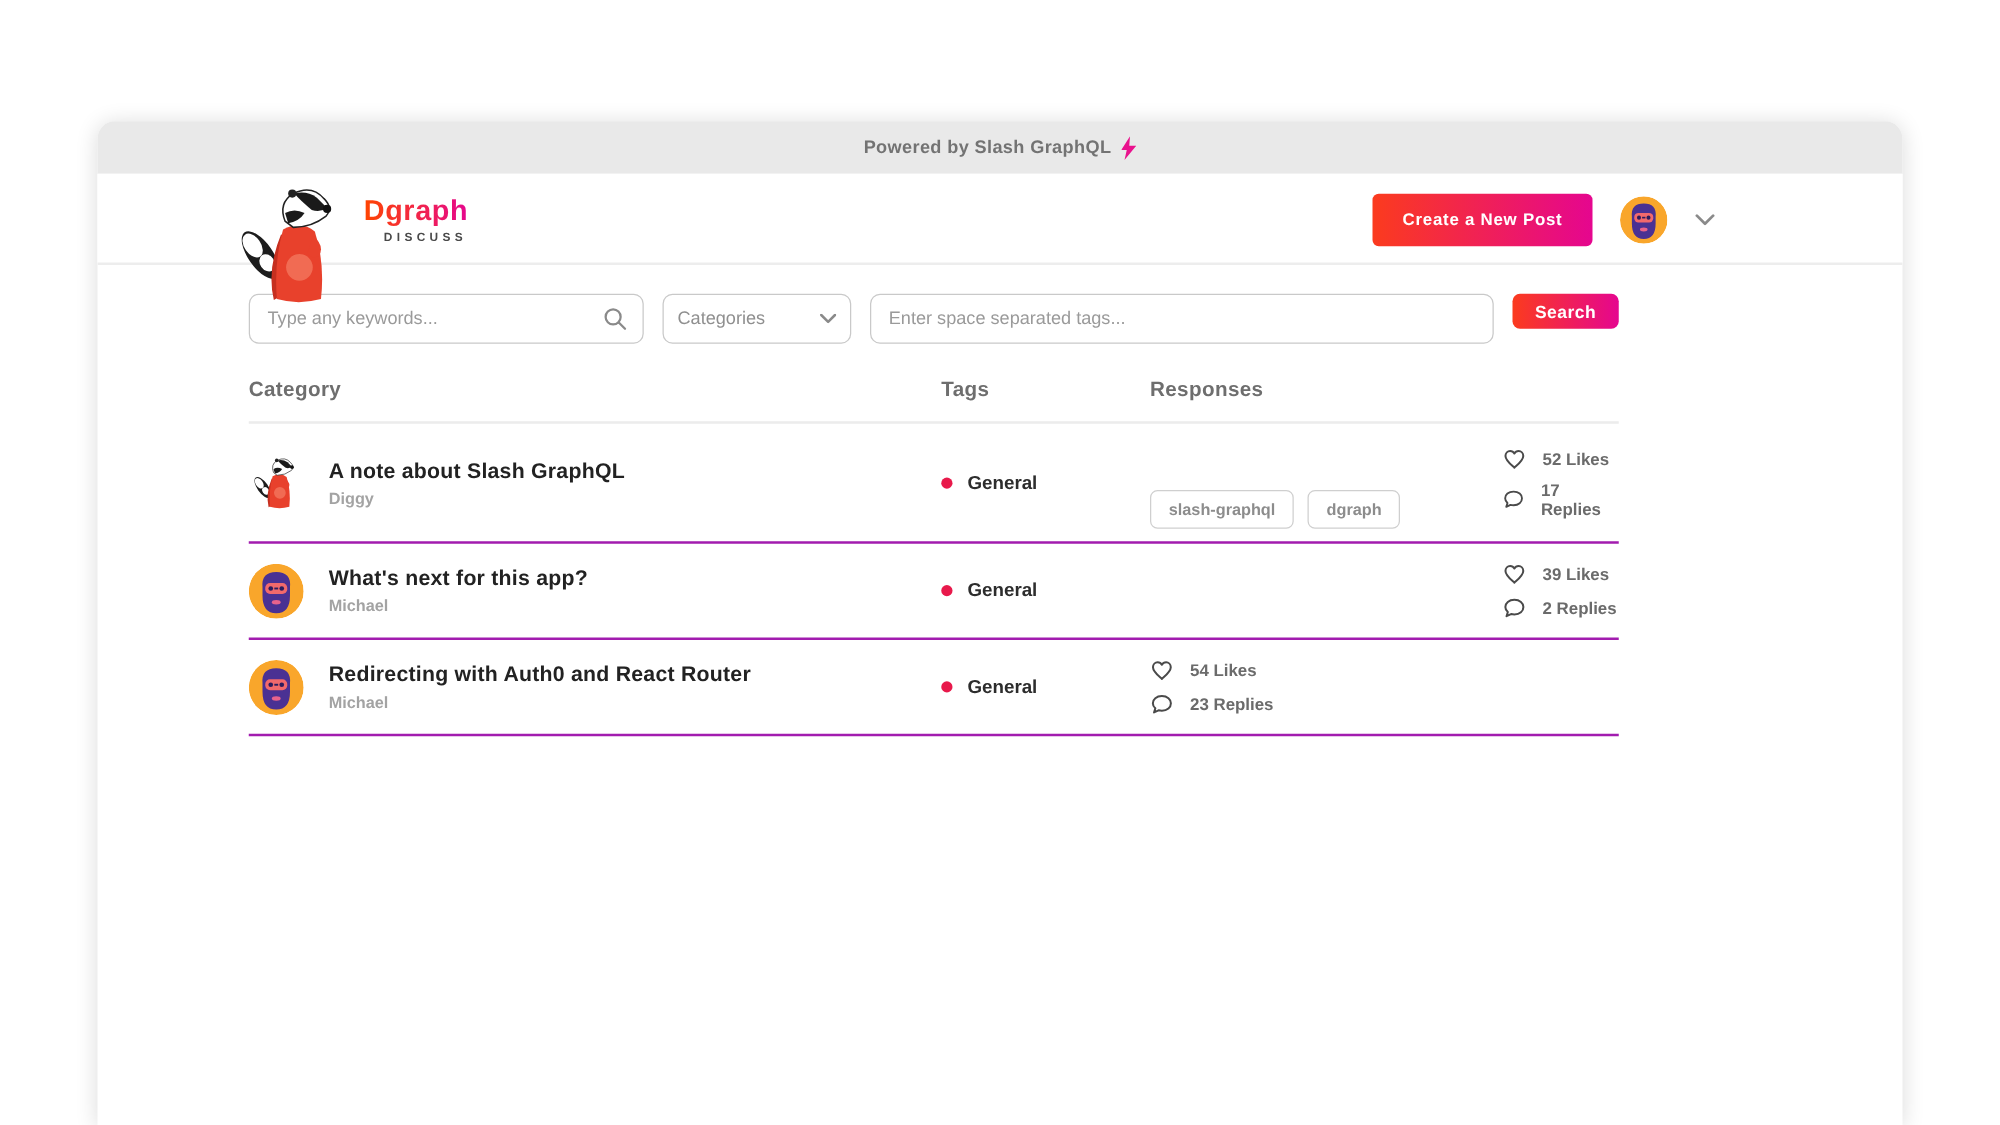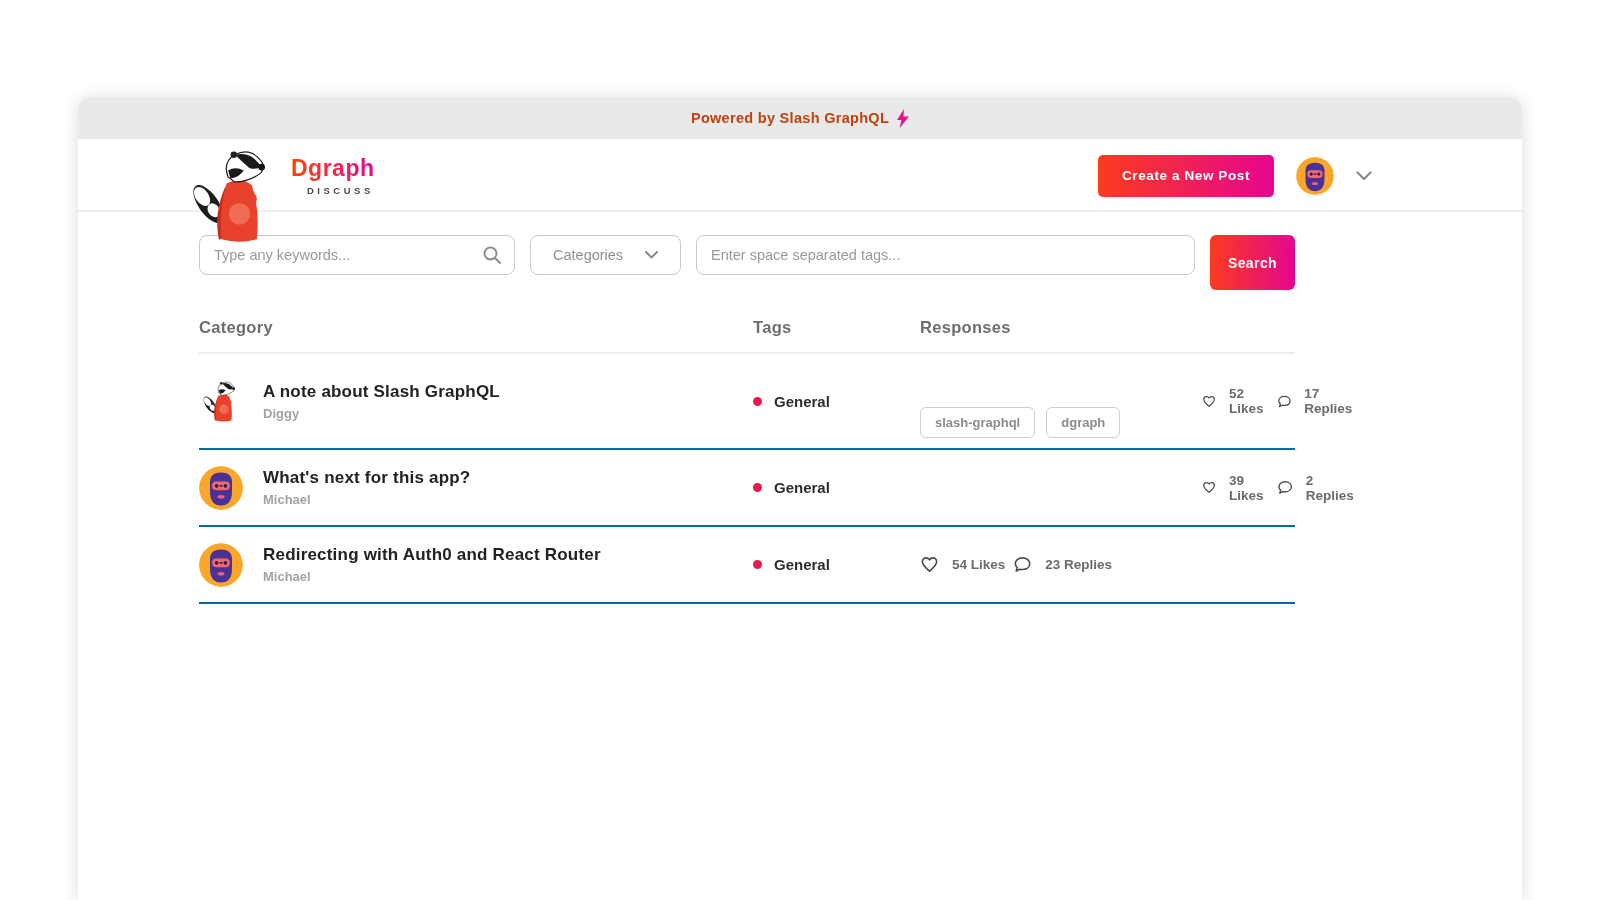--- a/index.html
+++ b/index.html
@@ -10,21 +10,21 @@
   .card {
     position: absolute; left: 78px; top: 97px; width: 1444px; height: 803px;
     background: #ffffff; border-radius: 14px 14px 0 0;
     box-shadow: 0 2px 18px rgba(0,0,0,0.14);
   }
 
   
   .banner {
     height: 42px; background: #e9e9e9; border-radius: 14px 14px 0 0;
     display: flex; align-items: center; justify-content: center; gap: 8px;
-    color: #c2410c; font-size: 14.5px; font-weight: 600; letter-spacing: 0.3px;
+    color: #737373; font-size: 14.5px; font-weight: 600; letter-spacing: 0.3px;
   }
   .bolt-svg { width: 12px; height: 19px; }
 
   
   .header {
     position: relative; height: 73px; background: #fff;
     border-bottom: 2px solid #ededed;
   }
   .mascot { position: absolute; left: 112px; top: 6px; width: 86px; height: 100px; z-index: 3; }
   .brand { position: absolute; left: 213px; top: 16px; }
@@ -55,54 +55,54 @@
     height: 40px; border: 1.6px solid #c9c9c9; border-radius: 8px;
     font-family: inherit; font-size: 14.5px; color: #555; padding: 0 14px; outline: none;
     background: #fff;
   }
   .text-input::placeholder { color: #9a9a9a; }
   .kw-input { width: 316px; padding-right: 42px; }
   .search-glyph { position: absolute; right: 13px; top: 10px; width: 20px; height: 20px; }
   .select-box {
     width: 151px; height: 40px; border: 1.6px solid #c9c9c9; border-radius: 8px;
     display: flex; align-items: center; justify-content: space-between;
-    padding: 0 22px; color: #8f8f8f; font-size: 14.5px; cursor: pointer; background: #fff;
+    padding: 0 11px; color: #8f8f8f; font-size: 14.5px; cursor: pointer; background: #fff;
   }
   .tags-wrap { flex: 1; }
   .tags-input { width: 100%; }
   .search-btn {
-    width: 85px; height: 55px; border: none; border-radius: 6px; cursor: pointer;
+    width: 85px; height: 28px; border: none; border-radius: 6px; cursor: pointer;
     background: linear-gradient(90deg, #fb3b1e 0%, #e5068f 100%);
     color: #fff; font-family: inherit; font-size: 14px; font-weight: 700; letter-spacing: 0.4px;
   }
 
   
   .table { margin-top: 28px; }
   .grid-row { display: grid; grid-template-columns: 554px 167px 282px 1fr; align-items: center; }
   .thead { padding-bottom: 15px; border-bottom: 2px solid #ececec; }
   .th { font-size: 16.5px; font-weight: 600; color: #6e6e6e; letter-spacing: 0.3px; }
-  .trow { min-height: 77px; border-bottom: 2px solid #0369a1; padding: 10px 0; }
+  .trow { min-height: 77px; border-bottom: 2px solid #a21caf; padding: 10px 0; }
 
   .post-cell { display: flex; align-items: center; gap: 20px; }
   .row-avatar { width: 44px; height: 44px; flex: 0 0 44px; }
   .row-avatar.round { border-radius: 50%; overflow: hidden; }
   .post-title { font-size: 17px; font-weight: 700; color: #222; letter-spacing: 0.2px; }
   .post-author { margin-top: 4px; font-size: 13px; font-weight: 600; color: #a3a3a3; }
 
   .cat-cell { display: flex; align-items: center; gap: 12px; }
   .cat-dot { width: 9px; height: 9px; border-radius: 50%; background: #e8194b; }
   .cat-label { font-size: 15px; font-weight: 700; color: #2d2d2d; }
 
   .tags-cell { display: flex; gap: 11px; }
   .tag-chip {
     border: 1.6px solid #cfcfcf; border-radius: 6px; padding: 7px 14px;
     font-size: 13px; font-weight: 600; color: #8c8c8c; background: #fff; white-space: nowrap; margin-top: 43px;
   }
 
-  .resp-cell { display: flex; flex-direction: row; gap: 8px; }
+  .resp-cell { display: flex; flex-direction: column; gap: 8px; }
   .resp-line { display: flex; align-items: center; gap: 13px; }
   .resp-icon { width: 19px; height: 19px; }
   .resp-text { font-size: 13.5px; font-weight: 600; color: #6b6b6b; }
 </style>
 </head>
 <body>
 
 <svg width="0" height="0" style="position:absolute" aria-hidden="true">
   <defs>
     <g id="sym-badger">

